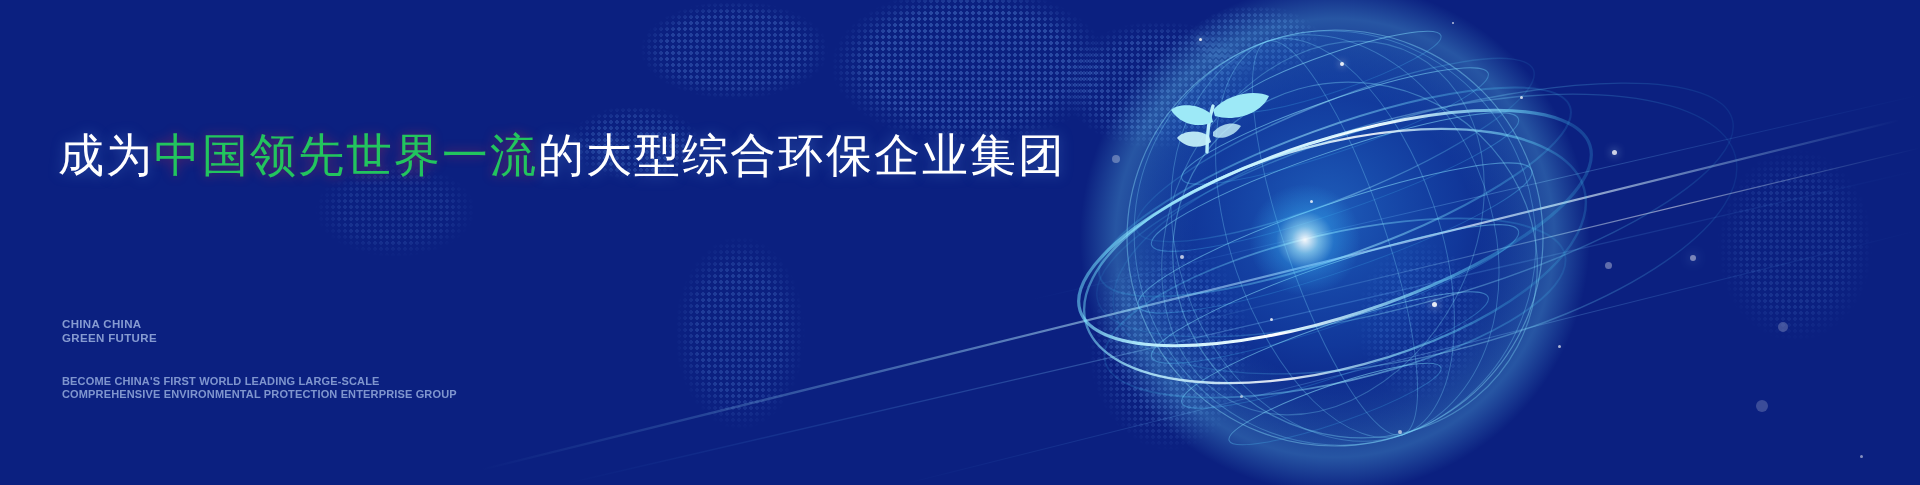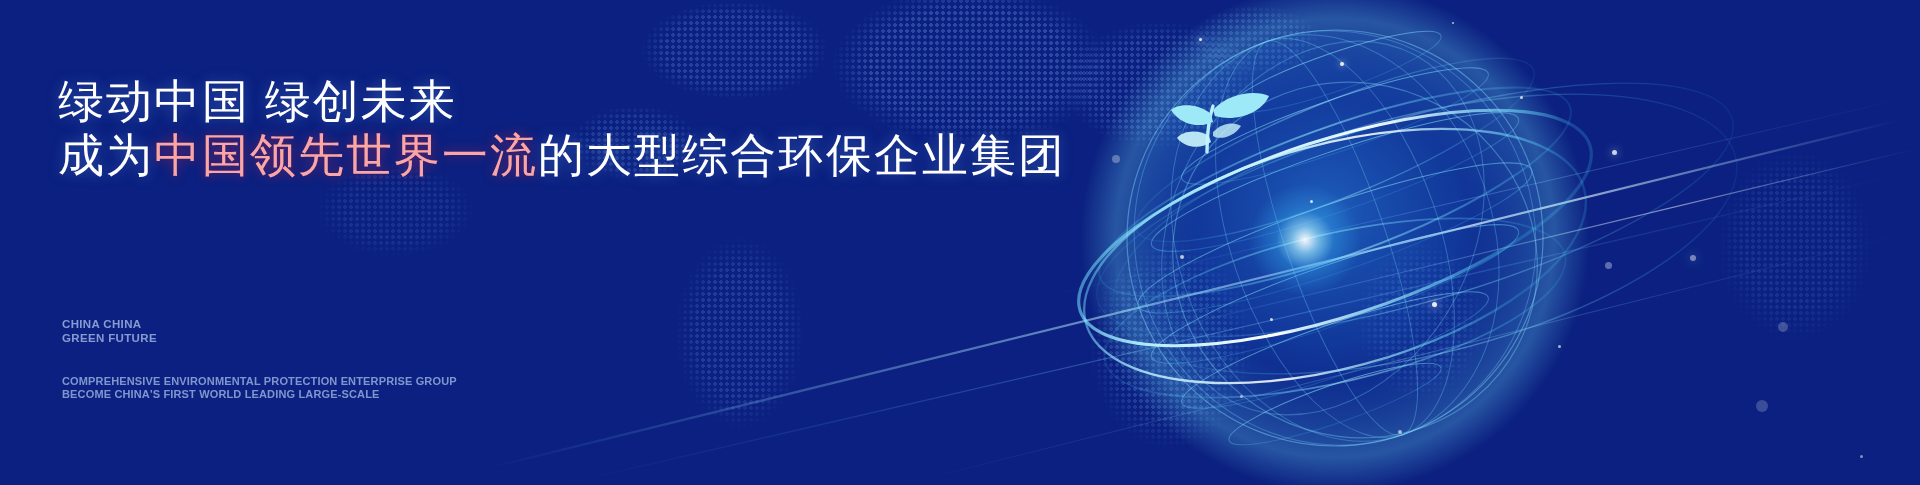--- a/index.html
+++ b/index.html
@@ -54,21 +54,21 @@
     white-space:nowrap;
     text-shadow:0 0 14px rgba(120,190,255,.35);
   }
   .headline2{
     position:absolute;left:0;top:132px;
     font-size:46px;line-height:1;letter-spacing:2px;
     color:#ffffff;font-weight:400;
     white-space:nowrap;
     text-shadow:0 0 14px rgba(120,190,255,.35);
   }
-  .headline2 .hl{color:#fca5a5;text-shadow:0 0 12px rgba(255,40,50,.45);}
+  .headline2 .hl{color:#22c55e;text-shadow:0 0 12px rgba(255,40,50,.45);}
 
   .tag{
     position:absolute;left:4px;top:318px;
     font-size:11.5px;font-weight:bold;letter-spacing:.35px;
     line-height:13.5px;
     color:rgba(182,203,240,.72);
     white-space:nowrap;
   }
   .subtag{
     position:absolute;left:4px;top:375px;
@@ -233,30 +233,29 @@
   <div class="sparkle" style="left:1778px;top:322px;width:10px;height:10px;opacity:.22;"></div>
   <div class="sparkle" style="left:1756px;top:400px;width:12px;height:12px;opacity:.20;"></div>
   <div class="sparkle" style="left:1112px;top:155px;width:8px;height:8px;opacity:.3;"></div>
   <div class="sparkle" style="left:1605px;top:262px;width:7px;height:7px;opacity:.35;"></div>
   <div class="sparkle" style="left:1398px;top:430px;width:4px;height:4px;opacity:.6;"></div>
   <div class="sparkle" style="left:1240px;top:395px;width:3px;height:3px;opacity:.55;"></div>
   <div class="sparkle" style="left:1860px;top:455px;width:3px;height:3px;opacity:.5;"></div>
 
   <div id="copy">
 
-    <div class="headline1">绿动中国 绿创未来</div>
 
     <div class="headline2">
       <span>成为</span><span class="hl">中国领先世界一流</span><span>的大型综合环保企业集团</span>
     </div>
 
     <div class="tag">
       <div>CHINA CHINA</div>
       <div>GREEN FUTURE</div>
     </div>
 
     <div class="subtag">
+      <div>BECOME CHINA'S FIRST WORLD LEADING LARGE-SCALE</div>
       <div>COMPREHENSIVE ENVIRONMENTAL PROTECTION ENTERPRISE GROUP</div>
-      <div>BECOME CHINA'S FIRST WORLD LEADING LARGE-SCALE</div>
     </div>
 
   </div>
 </div>
 
 </body></html>

